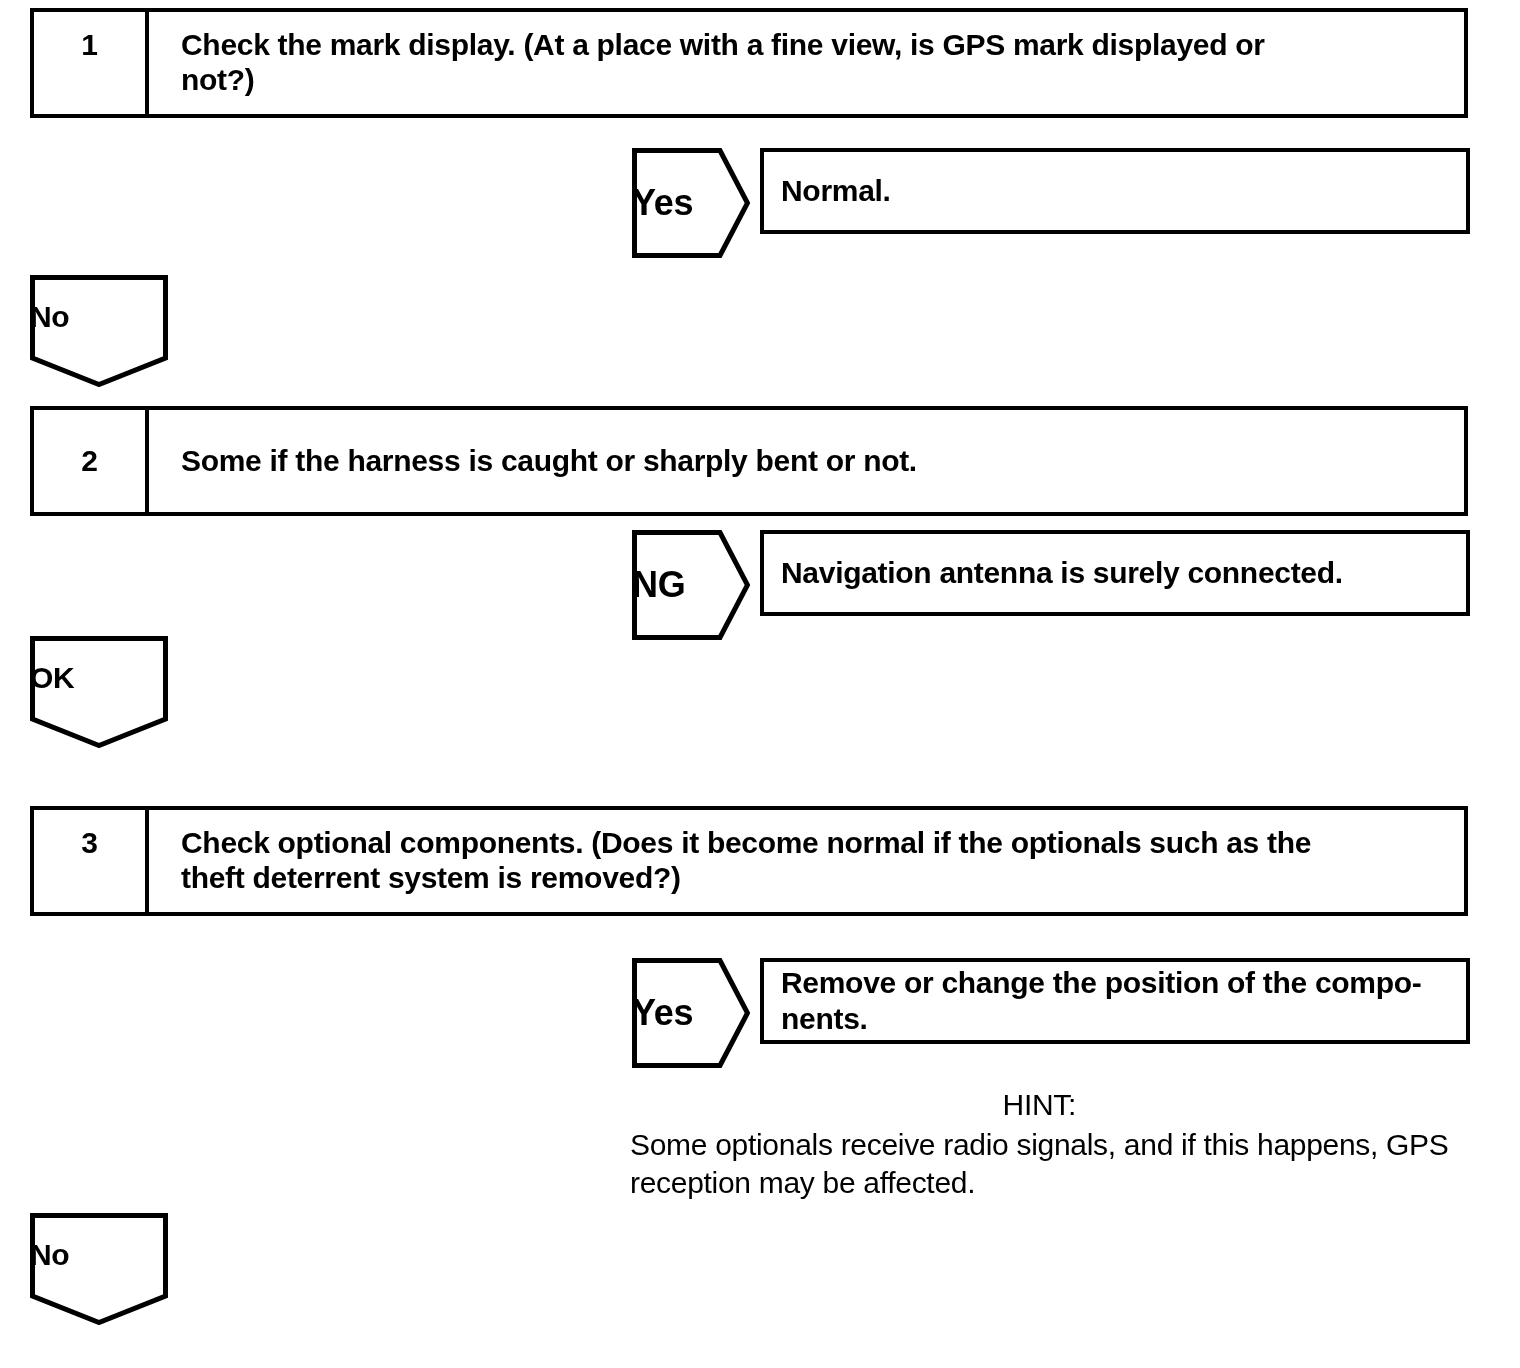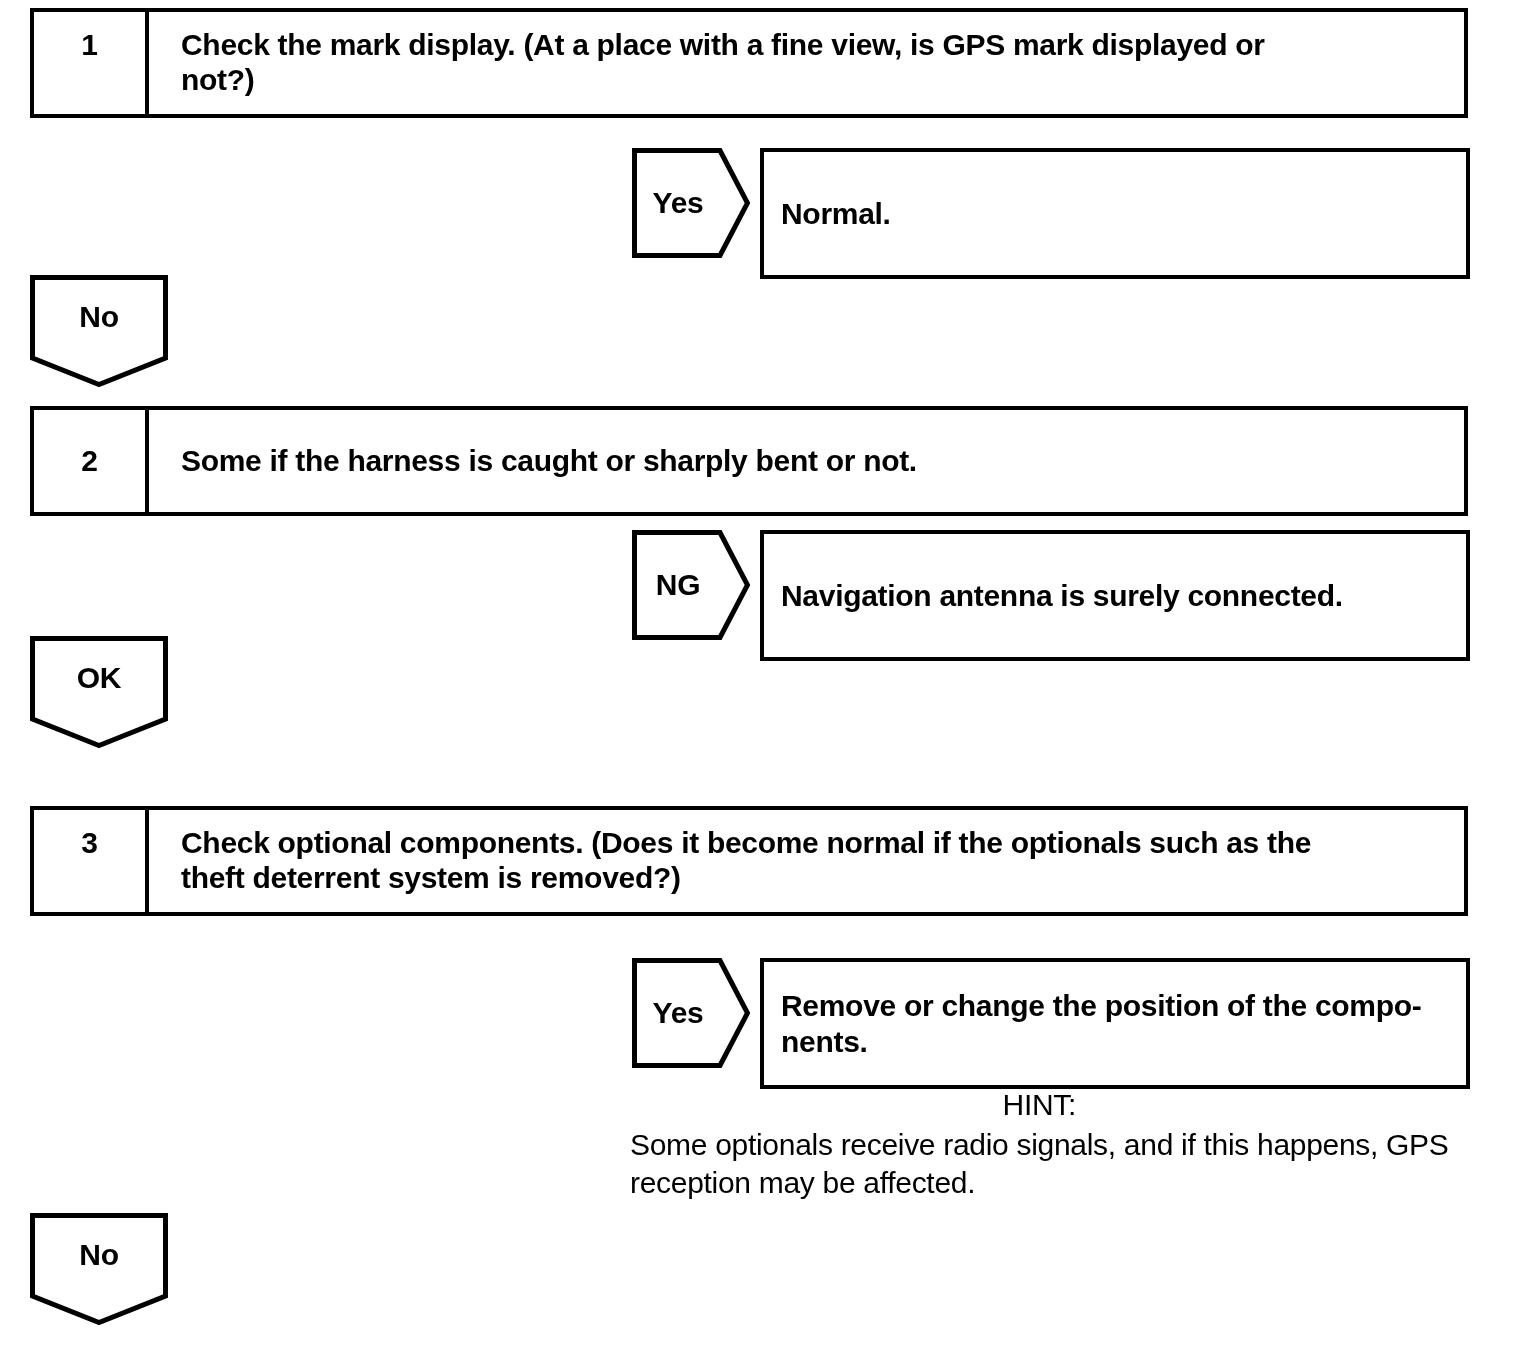--- a/index.html
+++ b/index.html
@@ -22,35 +22,35 @@
     font-weight:bold;font-size:30px;line-height:35px;
     white-space:pre;letter-spacing:-0.3px;
   }
   .qbox.l2 .qnum,.qbox.l2 .qtext{padding-top:15px;}
   .qbox.l1 .qnum,.qbox.l1 .qtext{padding-top:33px;}
   
   .pent-right{position:absolute;left:632px;width:118px;height:110px;}
   .pent-right svg{position:absolute;left:0;top:0;width:118px;height:110px;}
   .plabel{
     position:absolute;left:0;top:0;width:92px;height:110px;line-height:110px;
-    text-align:center;font-weight:bold;font-size:30px;letter-spacing:-0.3px;
+    font-weight:bold;font-size:36px;letter-spacing:-0.3px;
   }
   
   .rbox{
-    position:absolute;left:760px;width:710px;height:131px;
+    position:absolute;left:760px;width:710px;height:86px;
     border:4px solid #000;box-sizing:border-box;display:flex;align-items:center;
     padding-left:17px;font-weight:bold;font-size:30px;line-height:36px;
     white-space:pre;letter-spacing:-0.3px;background:#fff;
   }
   
   .pent-down{position:absolute;left:30px;width:138px;height:112px;}
   .pent-down svg{position:absolute;left:0;top:0;width:138px;height:112px;}
   .dlabel{
     position:absolute;left:0;top:0;width:138px;height:84px;line-height:84px;
-    text-align:center;font-weight:bold;font-size:30px;letter-spacing:-0.3px;
+    text-align:left;font-weight:bold;font-size:30px;letter-spacing:-0.3px;
   }
   
   .hint{position:absolute;left:630px;top:1086px;font-size:30px;line-height:38px;letter-spacing:-0.3px;}
   .hint-title{margin:0 0 2px 0;text-align:center;}
   .hint-body{white-space:pre;}
 </style>
 </head>
 <body>
 
 <div class="canvas">

